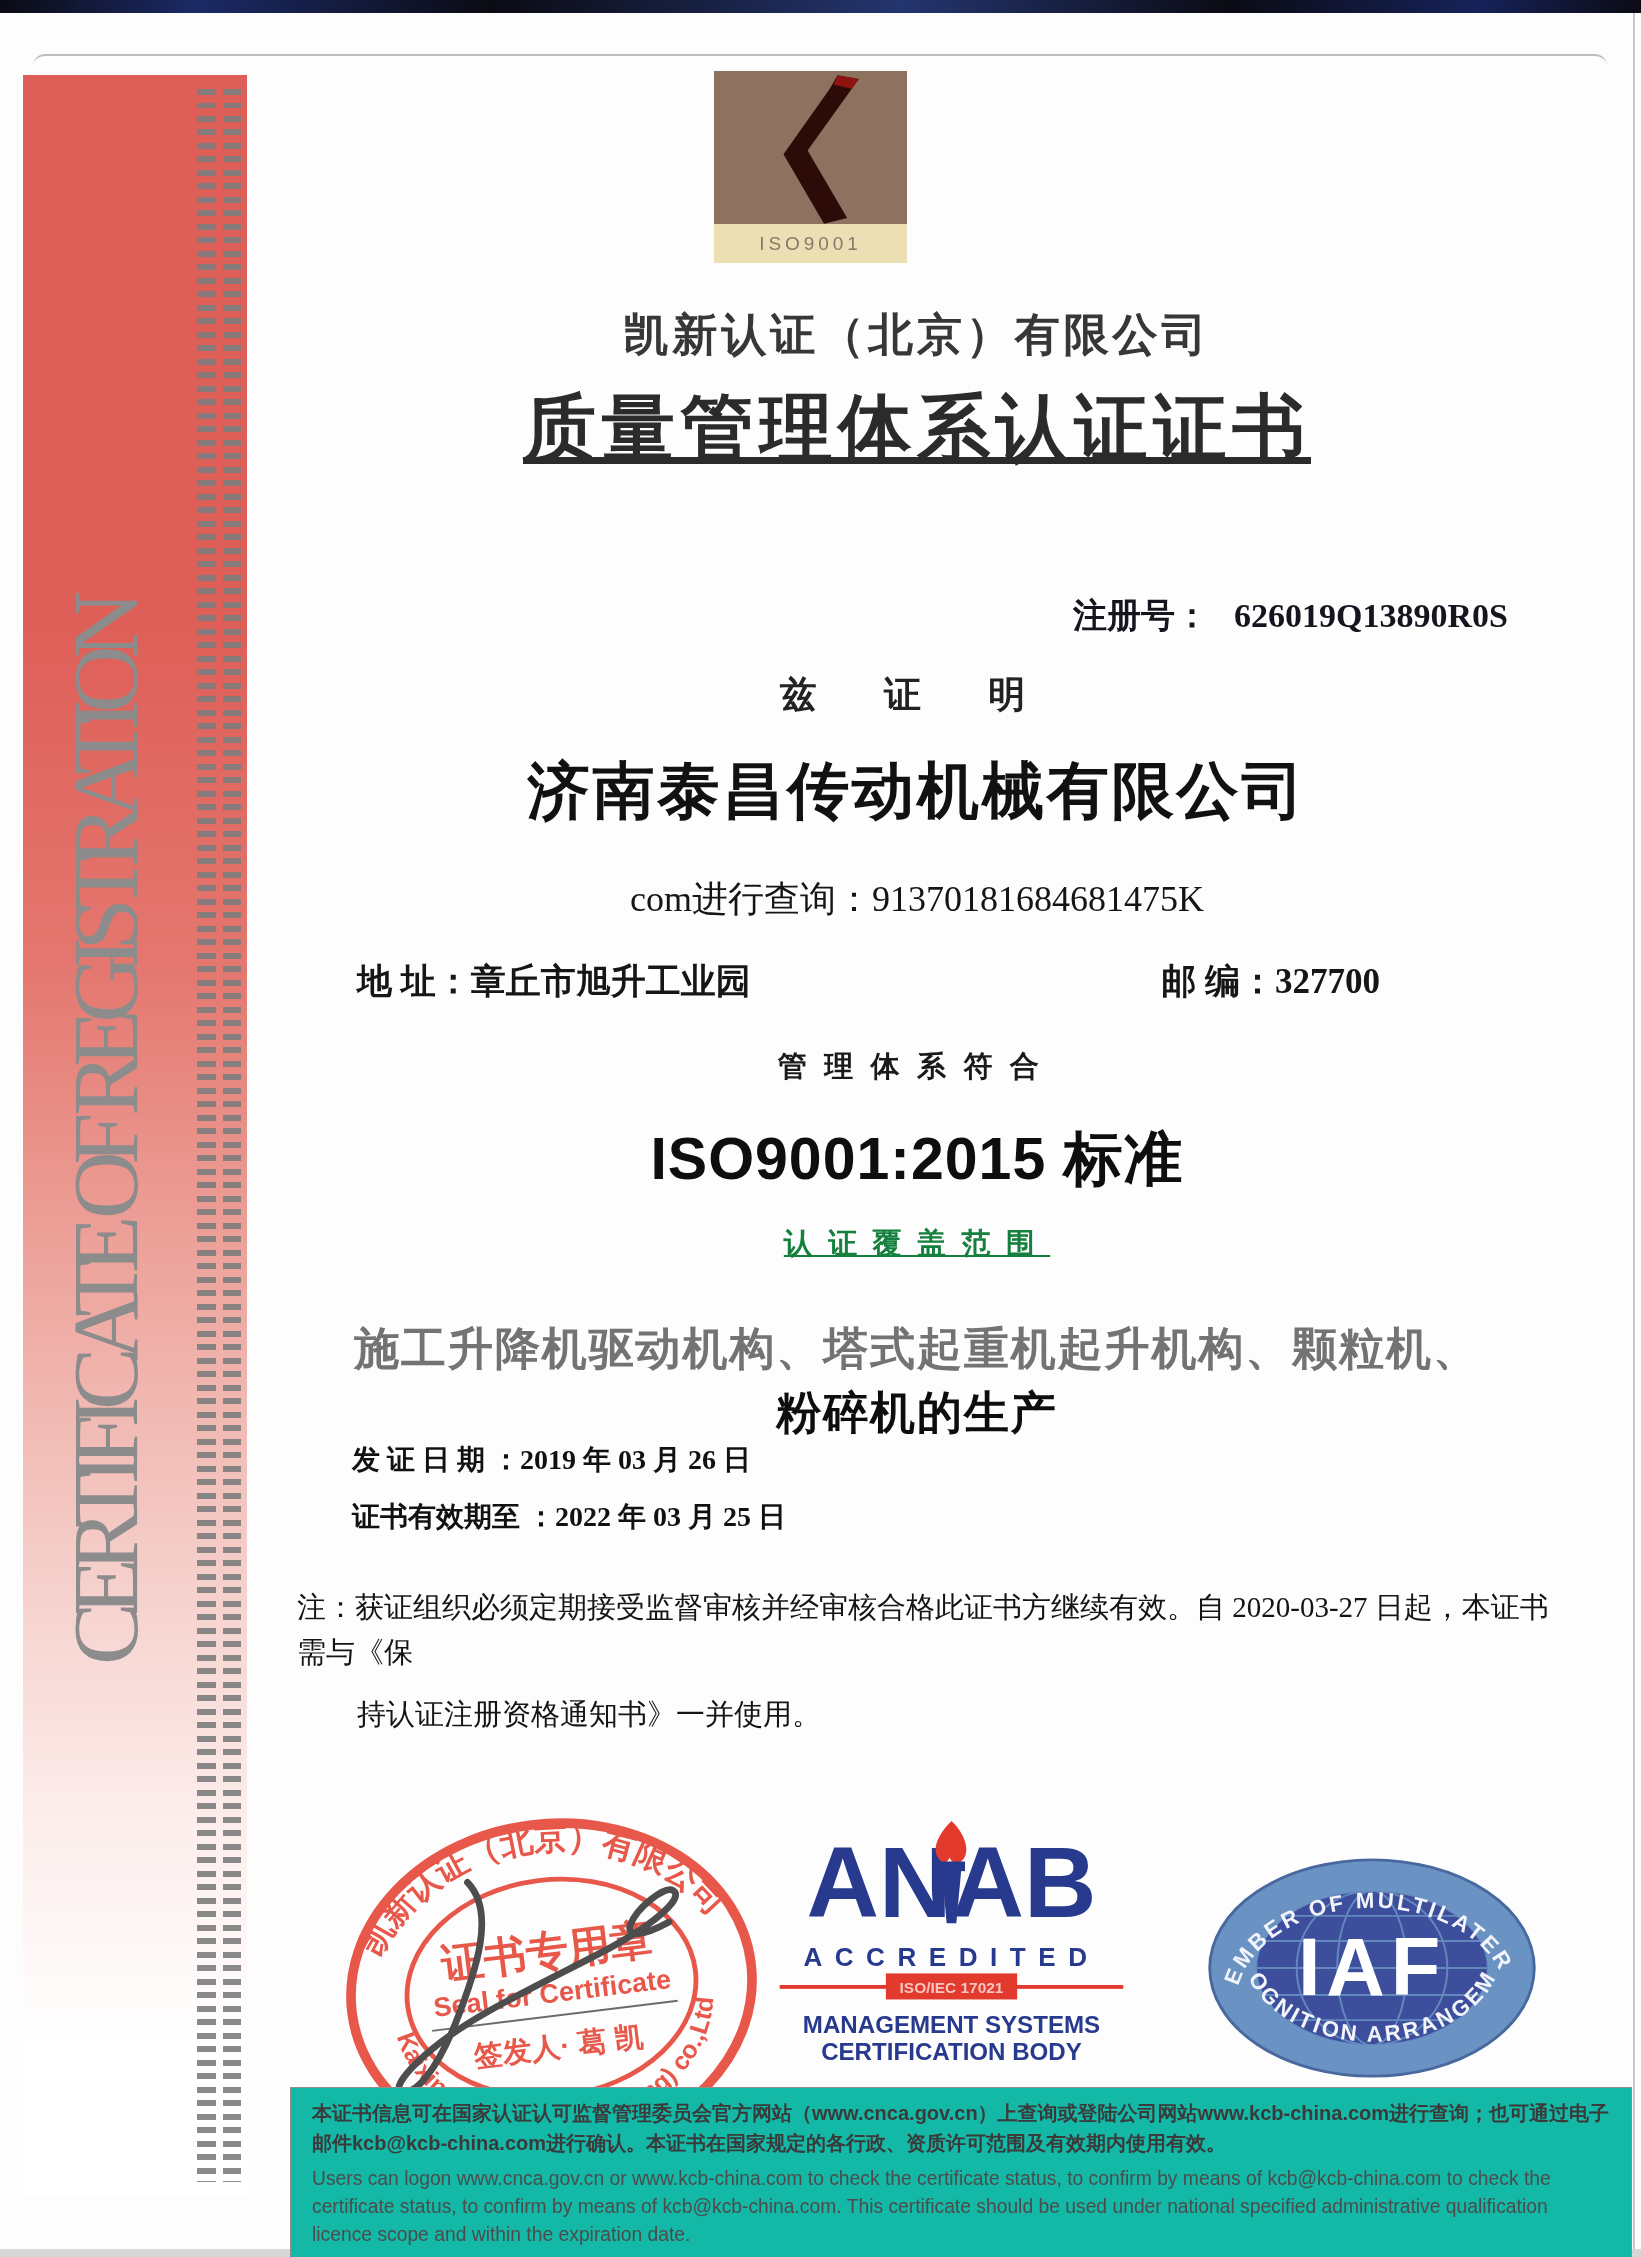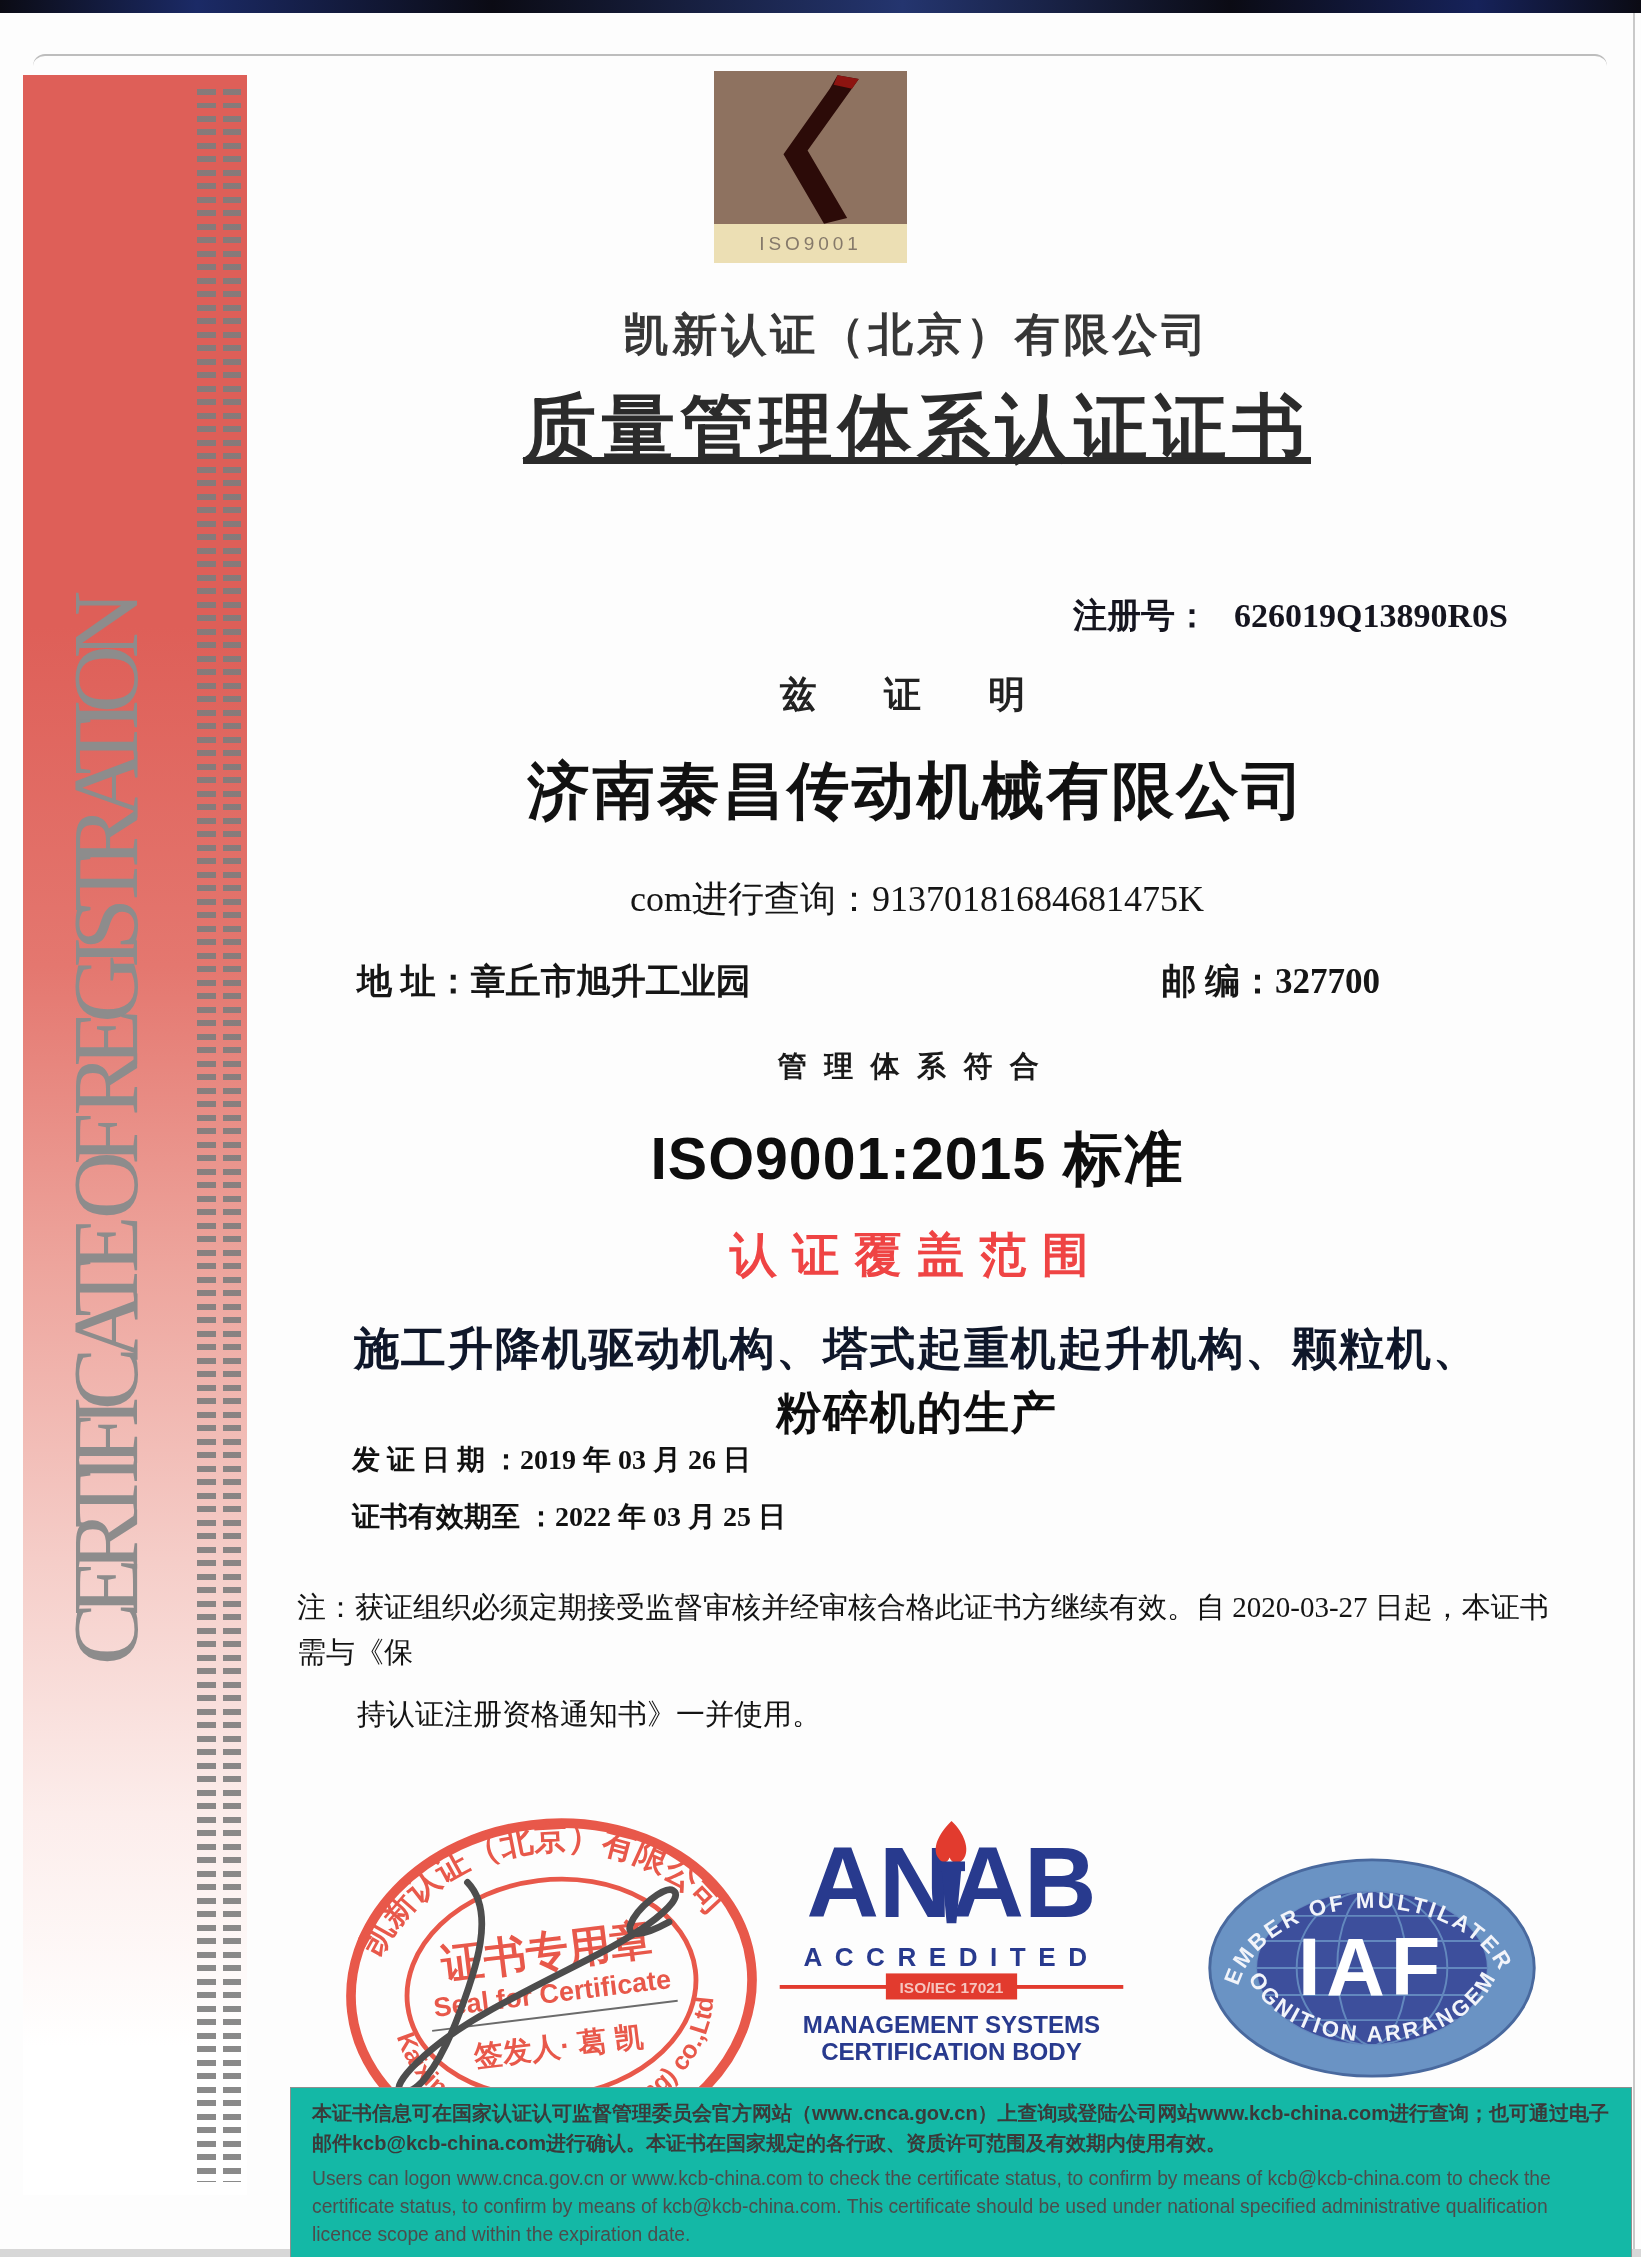--- a/index.html
+++ b/index.html
@@ -36,22 +36,22 @@
   .certify{top:670px;font-size:37px;font-weight:bold;letter-spacing:29px;color:#222;}
   .holder{top:749px;font-size:62px;font-weight:bold;letter-spacing:2.9px;color:#111;}
   .credit{top:875px;font-size:36px;color:#151515;}
   .addr-row{position:absolute;left:251px;top:958px;width:1332px;display:flex;
             font-size:35px;font-weight:bold;color:#161616;}
   .addr-left{margin-left:106px;}
   .addr-right{margin-left:auto;margin-right:203px;}
   .conform{top:1047px;font-size:29px;font-weight:bold;letter-spacing:17.4px;color:#1a1a1a;}
   .standard{top:1120px;font-size:59px;font-weight:bold;color:#0e0e0e;
             font-family:"Liberation Sans","DejaVu Sans",sans-serif;letter-spacing:1px;}
-  .scope-title{top:1224px;font-size:47px;font-weight:bold;letter-spacing:15.4px;color:#ef4444;}
-  .scope1{top:1319px;font-size:45px;font-weight:bold;color:#0f172a;letter-spacing:1.9px;}
+  .scope-title{top:1224px;font-size:29px;font-weight:bold;letter-spacing:15.4px;color:#15803d;text-decoration:underline;}
+  .scope1{top:1319px;font-size:45px;font-weight:bold;color:#737373;letter-spacing:1.9px;}
   .scope2{top:1383px;font-size:45px;font-weight:bold;color:#0d0d0d;letter-spacing:1.9px;}
   .date-line{position:absolute;left:352px;font-size:28px;font-weight:bold;color:#111;}
   .issue{top:1441px;}
   .valid{top:1498px;}
   .note{position:absolute;left:297px;top:1585px;width:1255px;font-size:29px;color:#141414;line-height:1.55;}
   .note .l2{display:block;padding-left:60px;margin-top:17.4px;}
   
   .seal{position:absolute;left:336px;top:1813px;width:431px;height:350px;transform:rotate(-7deg);}
   .anab{position:absolute;left:772px;top:1819px;width:359px;height:249px;}
   .iaf{position:absolute;left:1203px;top:1854px;width:338px;height:228px;}

